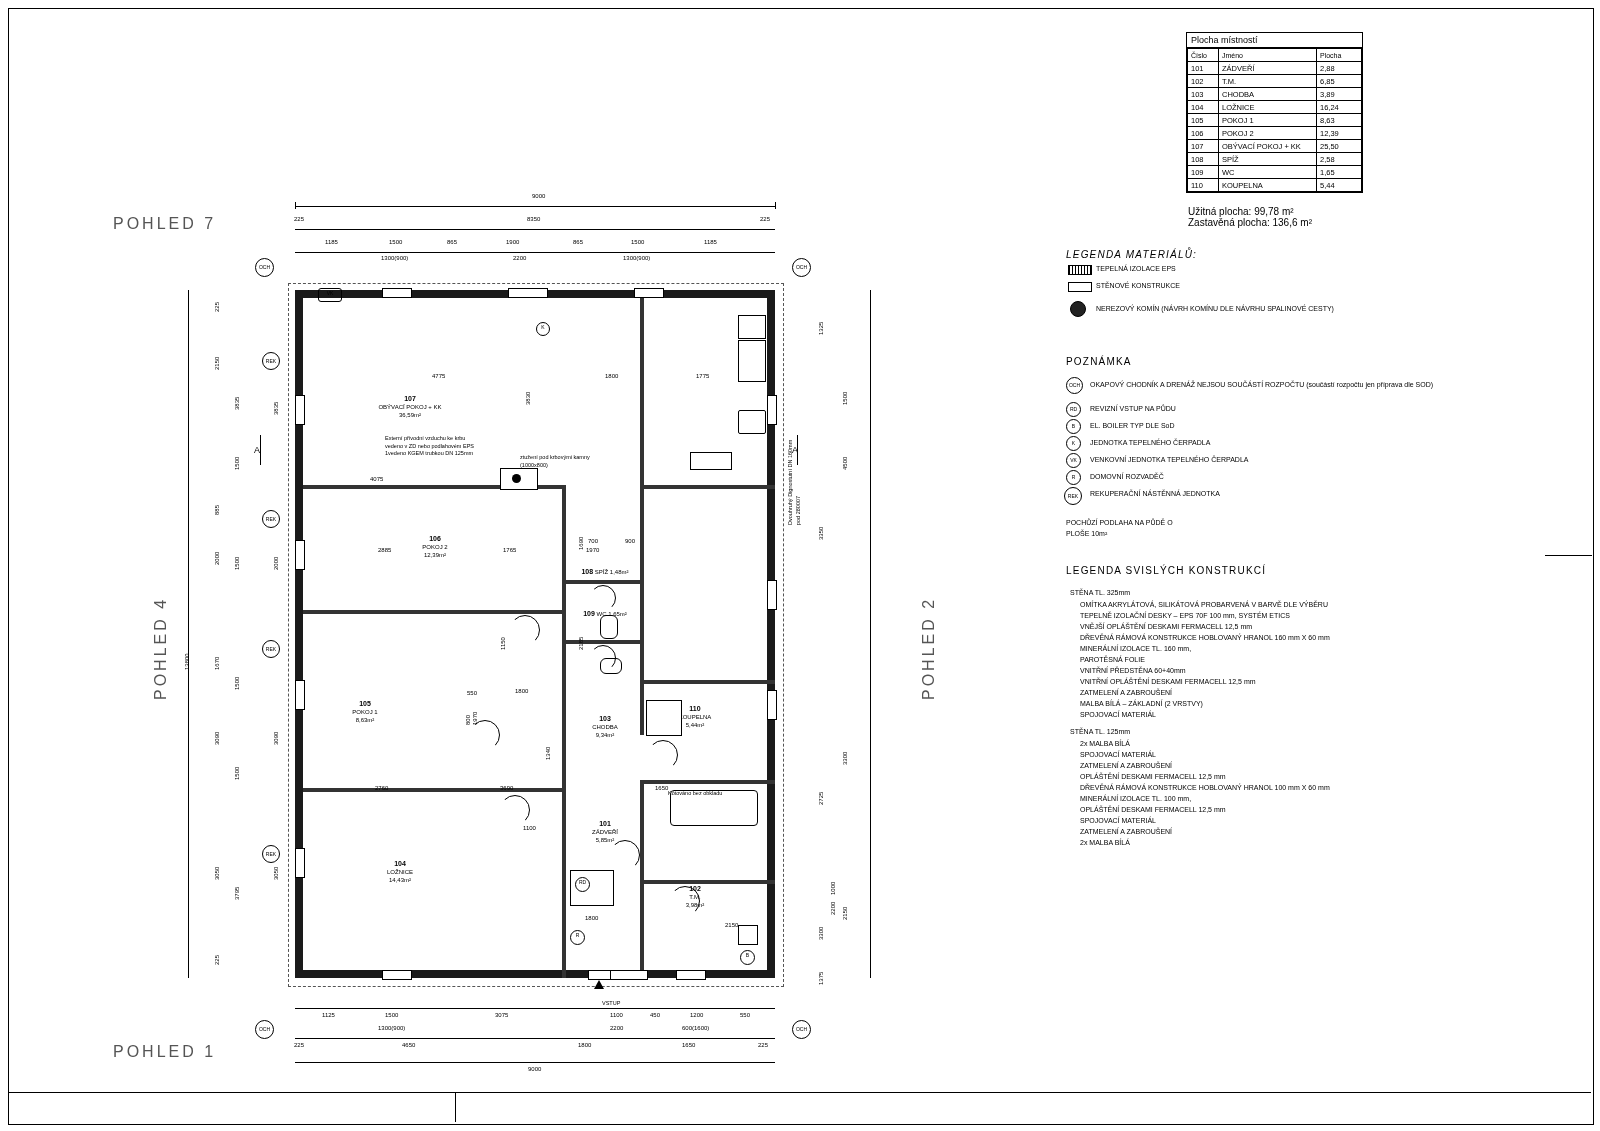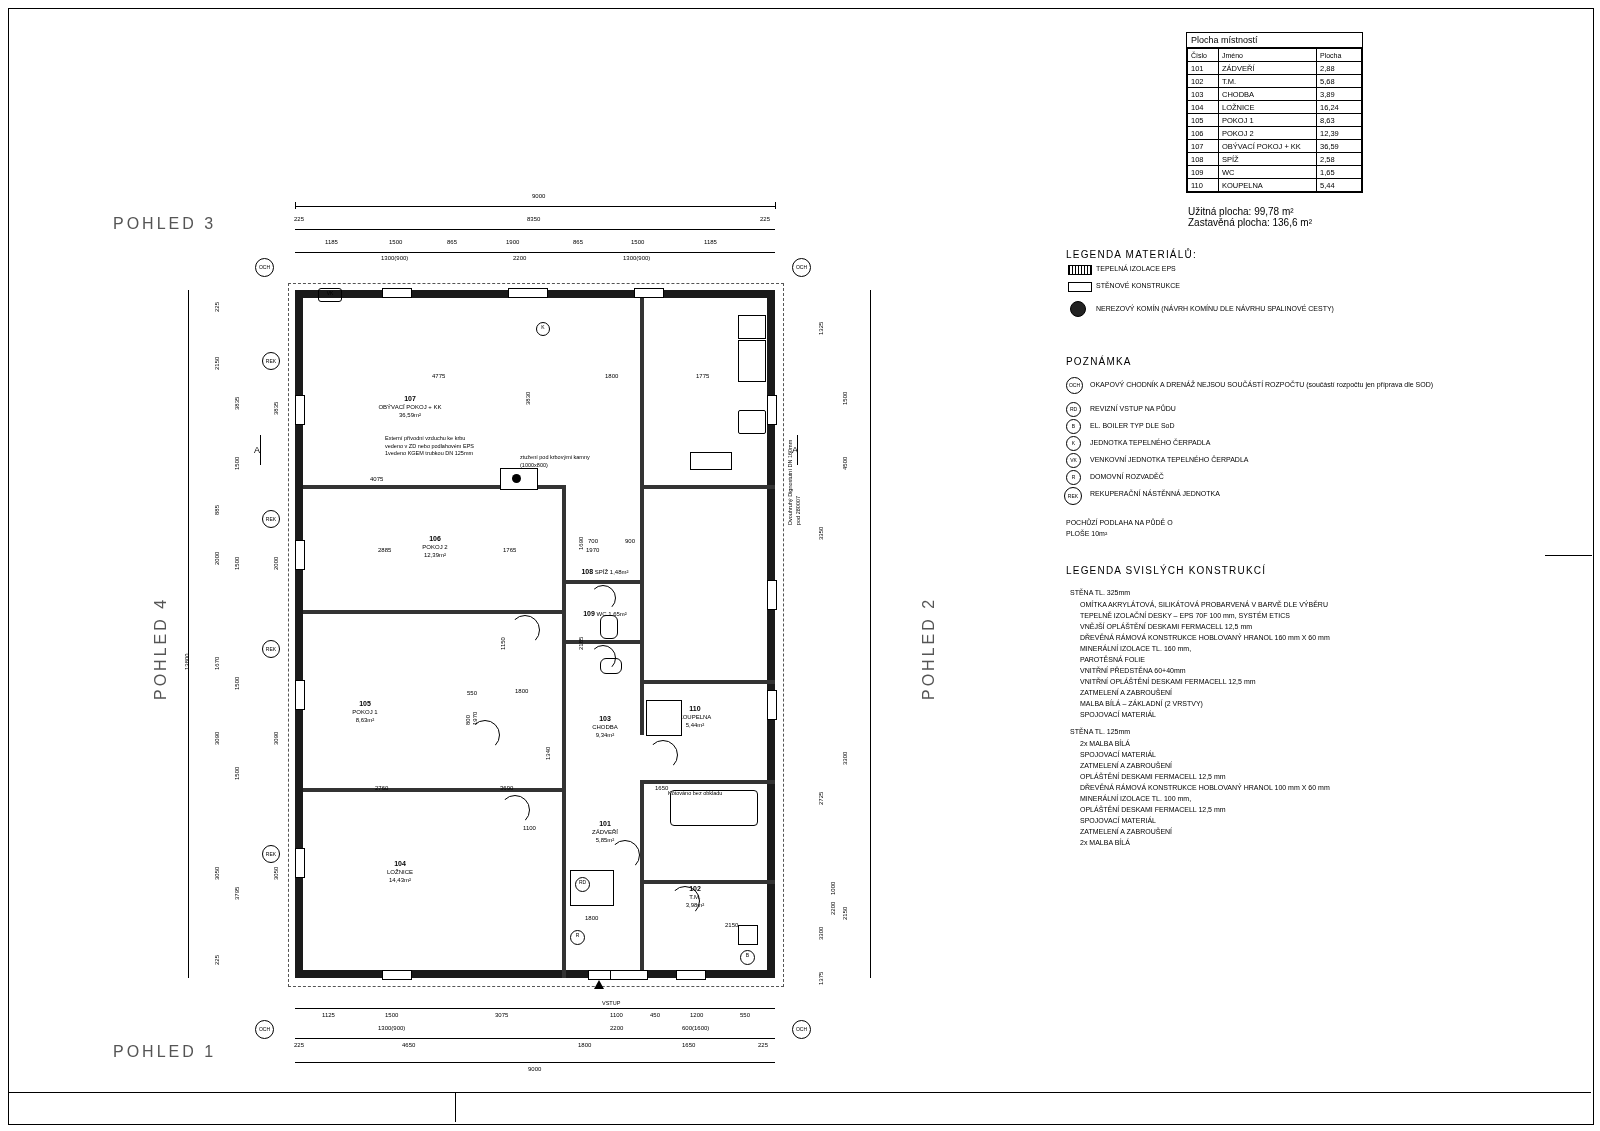--- a/index.html
+++ b/index.html
@@ -64,21 +64,21 @@
       </thead>
       <tbody>
         <tr>
             <td>101</td>
             <td>ZÁDVEŘÍ</td>
             <td>2,88</td>
           </tr>
         <tr>
             <td>102</td>
             <td>T.M.</td>
-            <td>5,68</td>
+            <td>6,85</td>
           </tr>
         <tr>
             <td>103</td>
             <td>CHODBA</td>
             <td>3,89</td>
           </tr>
         <tr>
             <td>104</td>
             <td>LOŽNICE</td>
             <td>16,24</td>
@@ -89,21 +89,21 @@
             <td>8,63</td>
           </tr>
         <tr>
             <td>106</td>
             <td>POKOJ 2</td>
             <td>12,39</td>
           </tr>
         <tr>
             <td>107</td>
             <td>OBÝVACÍ POKOJ + KK</td>
-            <td>36,59</td>
+            <td>25,50</td>
           </tr>
         <tr>
             <td>108</td>
             <td>SPÍŽ</td>
             <td>2,58</td>
           </tr>
         <tr>
             <td>109</td>
             <td>WC</td>
             <td>1,65</td>
@@ -114,21 +114,21 @@
             <td>5,44</td>
           </tr>
       </tbody>
     </table>
   </div>
   <div id="areasum">
     <div>Užitná plocha:  99,78 m²</div>
     <div>Zastavěná plocha: 136,6 m²</div>
   </div>
 
-  <div class="sechead" style="left:1066px;top:249px;">LEGENDA MATERIÁLŮ:</div>
+  <div class="sechead" style="left:1066px;top:249px;font-style:italic;">LEGENDA MATERIÁLŮ:</div>
   <div class="legbox hatch" style="left:1068px;top:265px;width:22px;height:8px;"></div>
   <div class="legrow" style="left:1096px;top:265px;">TEPELNÁ IZOLACE EPS</div>
   <div class="legbox" style="left:1068px;top:282px;width:22px;height:8px;"></div>
   <div class="legrow" style="left:1096px;top:282px;">STĚNOVÉ KONSTRUKCE</div>
   <div class="circ" style="left:1070px;top:301px;width:14px;height:14px;background:#222;"></div>
   <div class="legrow" style="left:1096px;top:305px;">NEREZOVÝ KOMÍN (NÁVRH KOMÍNU DLE NÁVRHU SPALINOVÉ CESTY)</div>
 
   <div class="sechead" style="left:1066px;top:356px;">POZNÁMKA</div>
   <div class="circ" style="left:1066px;top:377px;width:15px;height:15px;line-height:15px;"> OCH</div>
   <div class="legrow" style="left:1090px;top:381px;">OKAPOVÝ CHODNÍK A DRENÁŽ NEJSOU SOUČÁSTÍ ROZPOČTU (součástí rozpočtu jen příprava dle SOD)</div>
@@ -166,21 +166,21 @@
   <div class="legrow" style="left:1080px;top:751px;">SPOJOVACÍ MATERIÁL</div>
   <div class="legrow" style="left:1080px;top:762px;">ZATMELENÍ A ZABROUŠENÍ</div>
   <div class="legrow" style="left:1080px;top:773px;">OPLÁŠTĚNÍ DESKAMI FERMACELL 12,5 mm</div>
   <div class="legrow" style="left:1080px;top:784px;">DŘEVĚNÁ RÁMOVÁ KONSTRUKCE HOBLOVANÝ HRANOL 100 mm X 60 mm</div>
   <div class="legrow" style="left:1080px;top:795px;">MINERÁLNÍ IZOLACE TL. 100 mm,</div>
   <div class="legrow" style="left:1080px;top:806px;">OPLÁŠTĚNÍ DESKAMI FERMACELL 12,5 mm</div>
   <div class="legrow" style="left:1080px;top:817px;">SPOJOVACÍ MATERIÁL</div>
   <div class="legrow" style="left:1080px;top:828px;">ZATMELENÍ A ZABROUŠENÍ</div>
   <div class="legrow" style="left:1080px;top:839px;">2x MALBA BÍLÁ</div>
 
-  <div class="views" style="left:113px;top:215px;">POHLED 3</div>
+  <div class="views" style="left:113px;top:215px;">POHLED 7</div>
   <div class="views rot90" style="left:152px;top:700px;">POHLED 4</div>
   <div class="views rot90" style="left:920px;top:700px;">POHLED 2</div>
   <div class="views" style="left:113px;top:1043px;">POHLED 1</div>
 
   <div id="plan">
 
     <div class="dim" style="left:362px;top:13px;">9000</div>
     <div class="dimline" style="left:125px;top:26px;width:480px;"></div>
     <div class="tick" style="left:125px;top:22px;"></div>
     <div class="tick" style="left:605px;top:22px;"></div>

